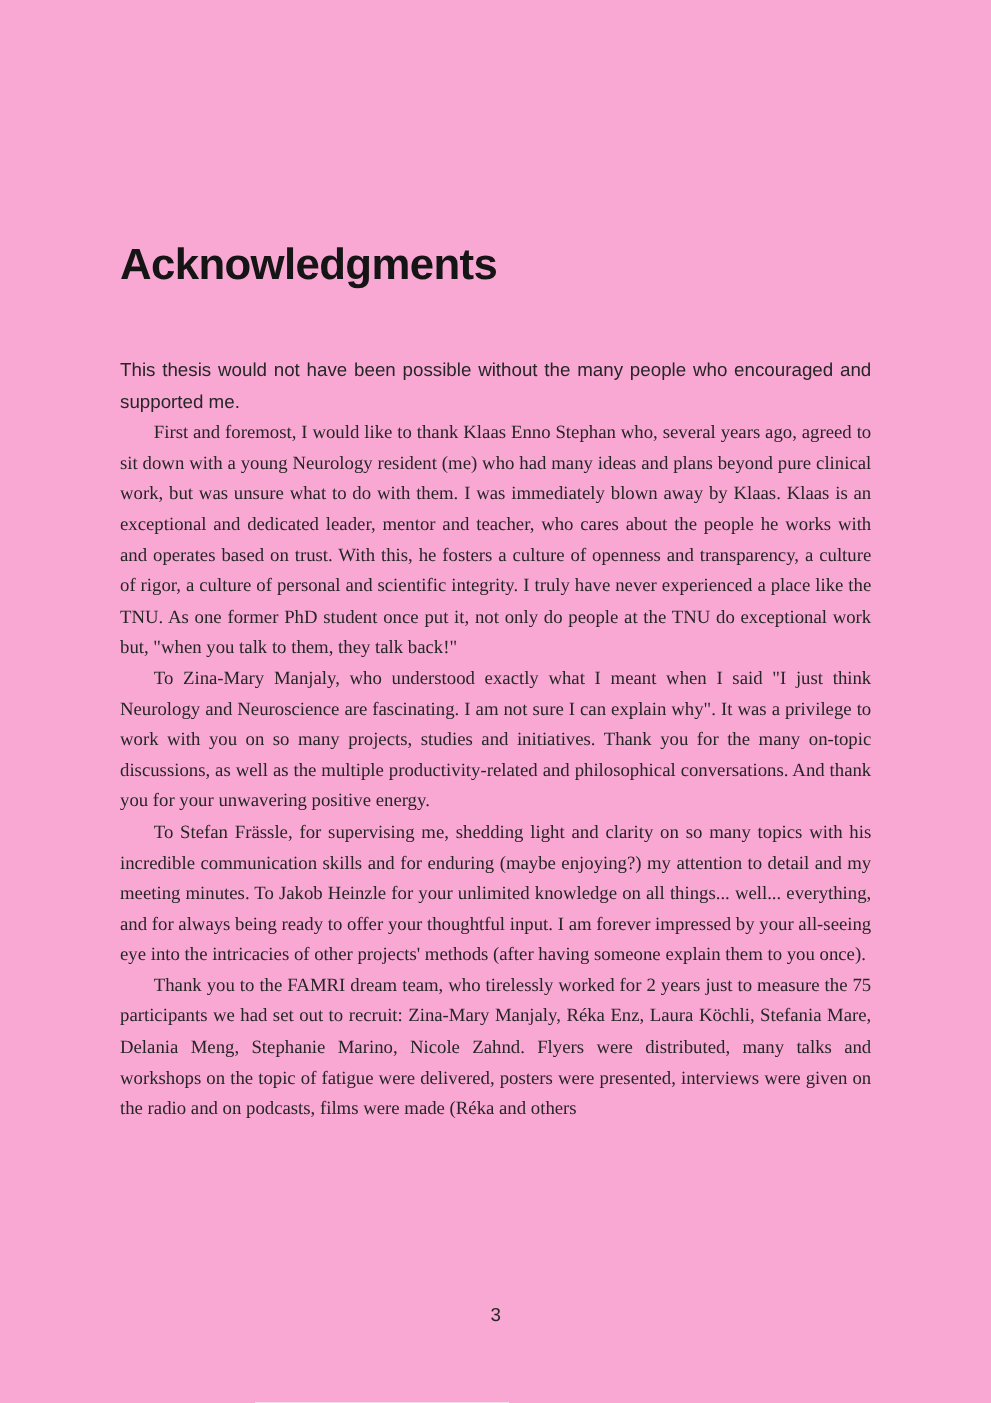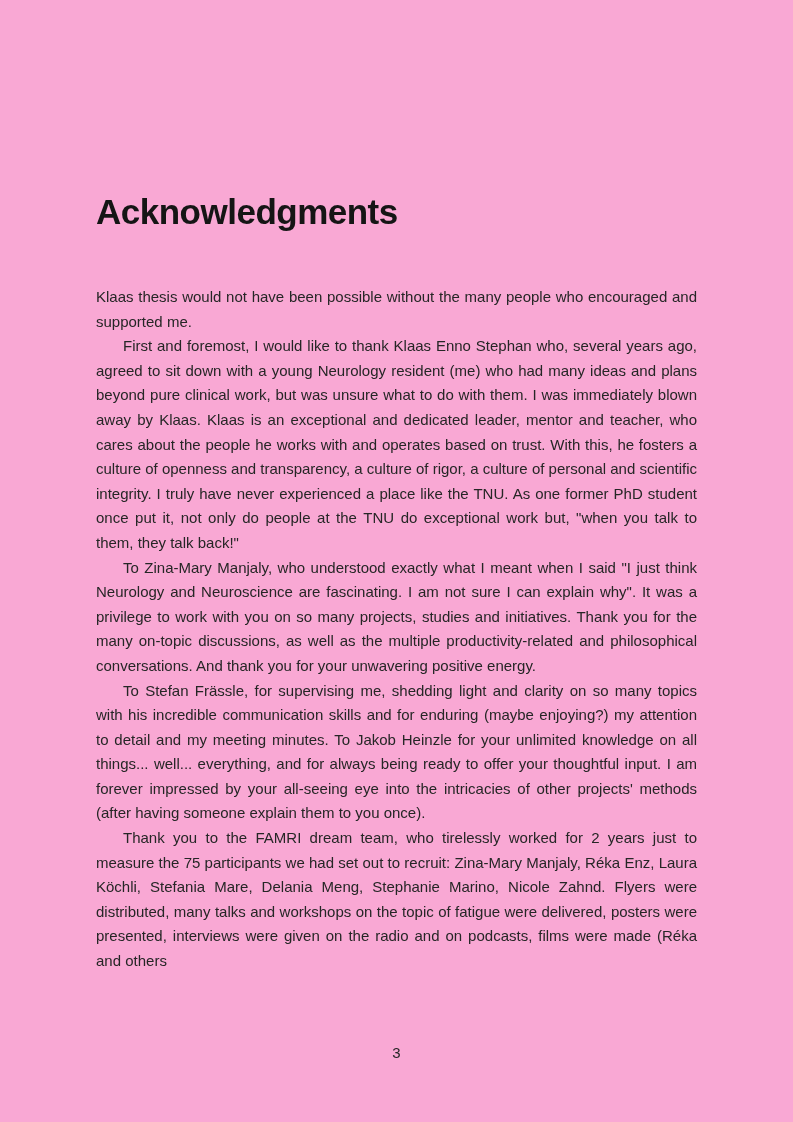--- a/index.html
+++ b/index.html
@@ -36,40 +36,41 @@
     line-height: 24.6px;
     color: #262626;
     text-align: justify;
   }
   .body-text p {
     margin: 0;
     padding: 0;
   }
   .body-text p.indent {
     text-indent: 27px;
+    font-family: Liberation Serif, serif;
   }
   .page-footer {
     position: absolute;
     left: 0;
     right: 0;
     top: 1044px;
     text-align: center;
     font-size: 15px;
     color: #262626;
   }
 </style>
 </head>
 <body>
 
 <div class="page">
   <div class="content">
     <h1 class="chapter-title">Acknowledgments</h1>
 
     <div class="body-text">
-      <p>Klaas thesis would not have been possible without the many people who encouraged and supported me.</p>
+      <p>This thesis would not have been possible without the many people who encouraged and supported me.</p>
       <p class="indent">First and foremost, I would like to thank Klaas Enno Stephan who, several years ago, agreed to sit down with a young Neurology resident (me) who had many ideas and plans beyond pure clinical work, but was unsure what to do with them. I was immediately blown away by Klaas. Klaas is an exceptional and dedicated leader, mentor and teacher, who cares about the people he works with and operates based on trust. With this, he fosters a culture of openness and transparency, a culture of rigor, a culture of personal and scientific integrity. I truly have never experienced a place like the TNU. As one former PhD student once put it, not only do people at the TNU do exceptional work but, "when you talk to them, they talk back!"</p>
       <p class="indent">To Zina-Mary Manjaly, who understood exactly what I meant when I said "I just think Neurology and Neuroscience are fascinating. I am not sure I can explain why". It was a privilege to work with you on so many projects, studies and initiatives. Thank you for the many on-topic discussions, as well as the multiple productivity-related and philosophical conversations. And thank you for your unwavering positive energy.</p>
       <p class="indent">To Stefan Frässle, for supervising me, shedding light and clarity on so many topics with his incredible communication skills and for enduring (maybe enjoying?) my attention to detail and my meeting minutes. To Jakob Heinzle for your unlimited knowledge on all things... well... everything, and for always being ready to offer your thoughtful input. I am forever impressed by your all-seeing eye into the intricacies of other projects' methods (after having someone explain them to you once).</p>
       <p class="indent">Thank you to the FAMRI dream team, who tirelessly worked for 2 years just to measure the 75 participants we had set out to recruit: Zina-Mary Manjaly, Réka Enz, Laura Köchli, Stefania Mare, Delania Meng, Stephanie Marino, Nicole Zahnd. Flyers were distributed, many talks and workshops on the topic of fatigue were delivered, posters were presented, interviews were given on the radio and on podcasts, films were made (Réka and others</p>
     </div>
   </div>
 
   <div class="page-footer">3</div>
 </div>
 

